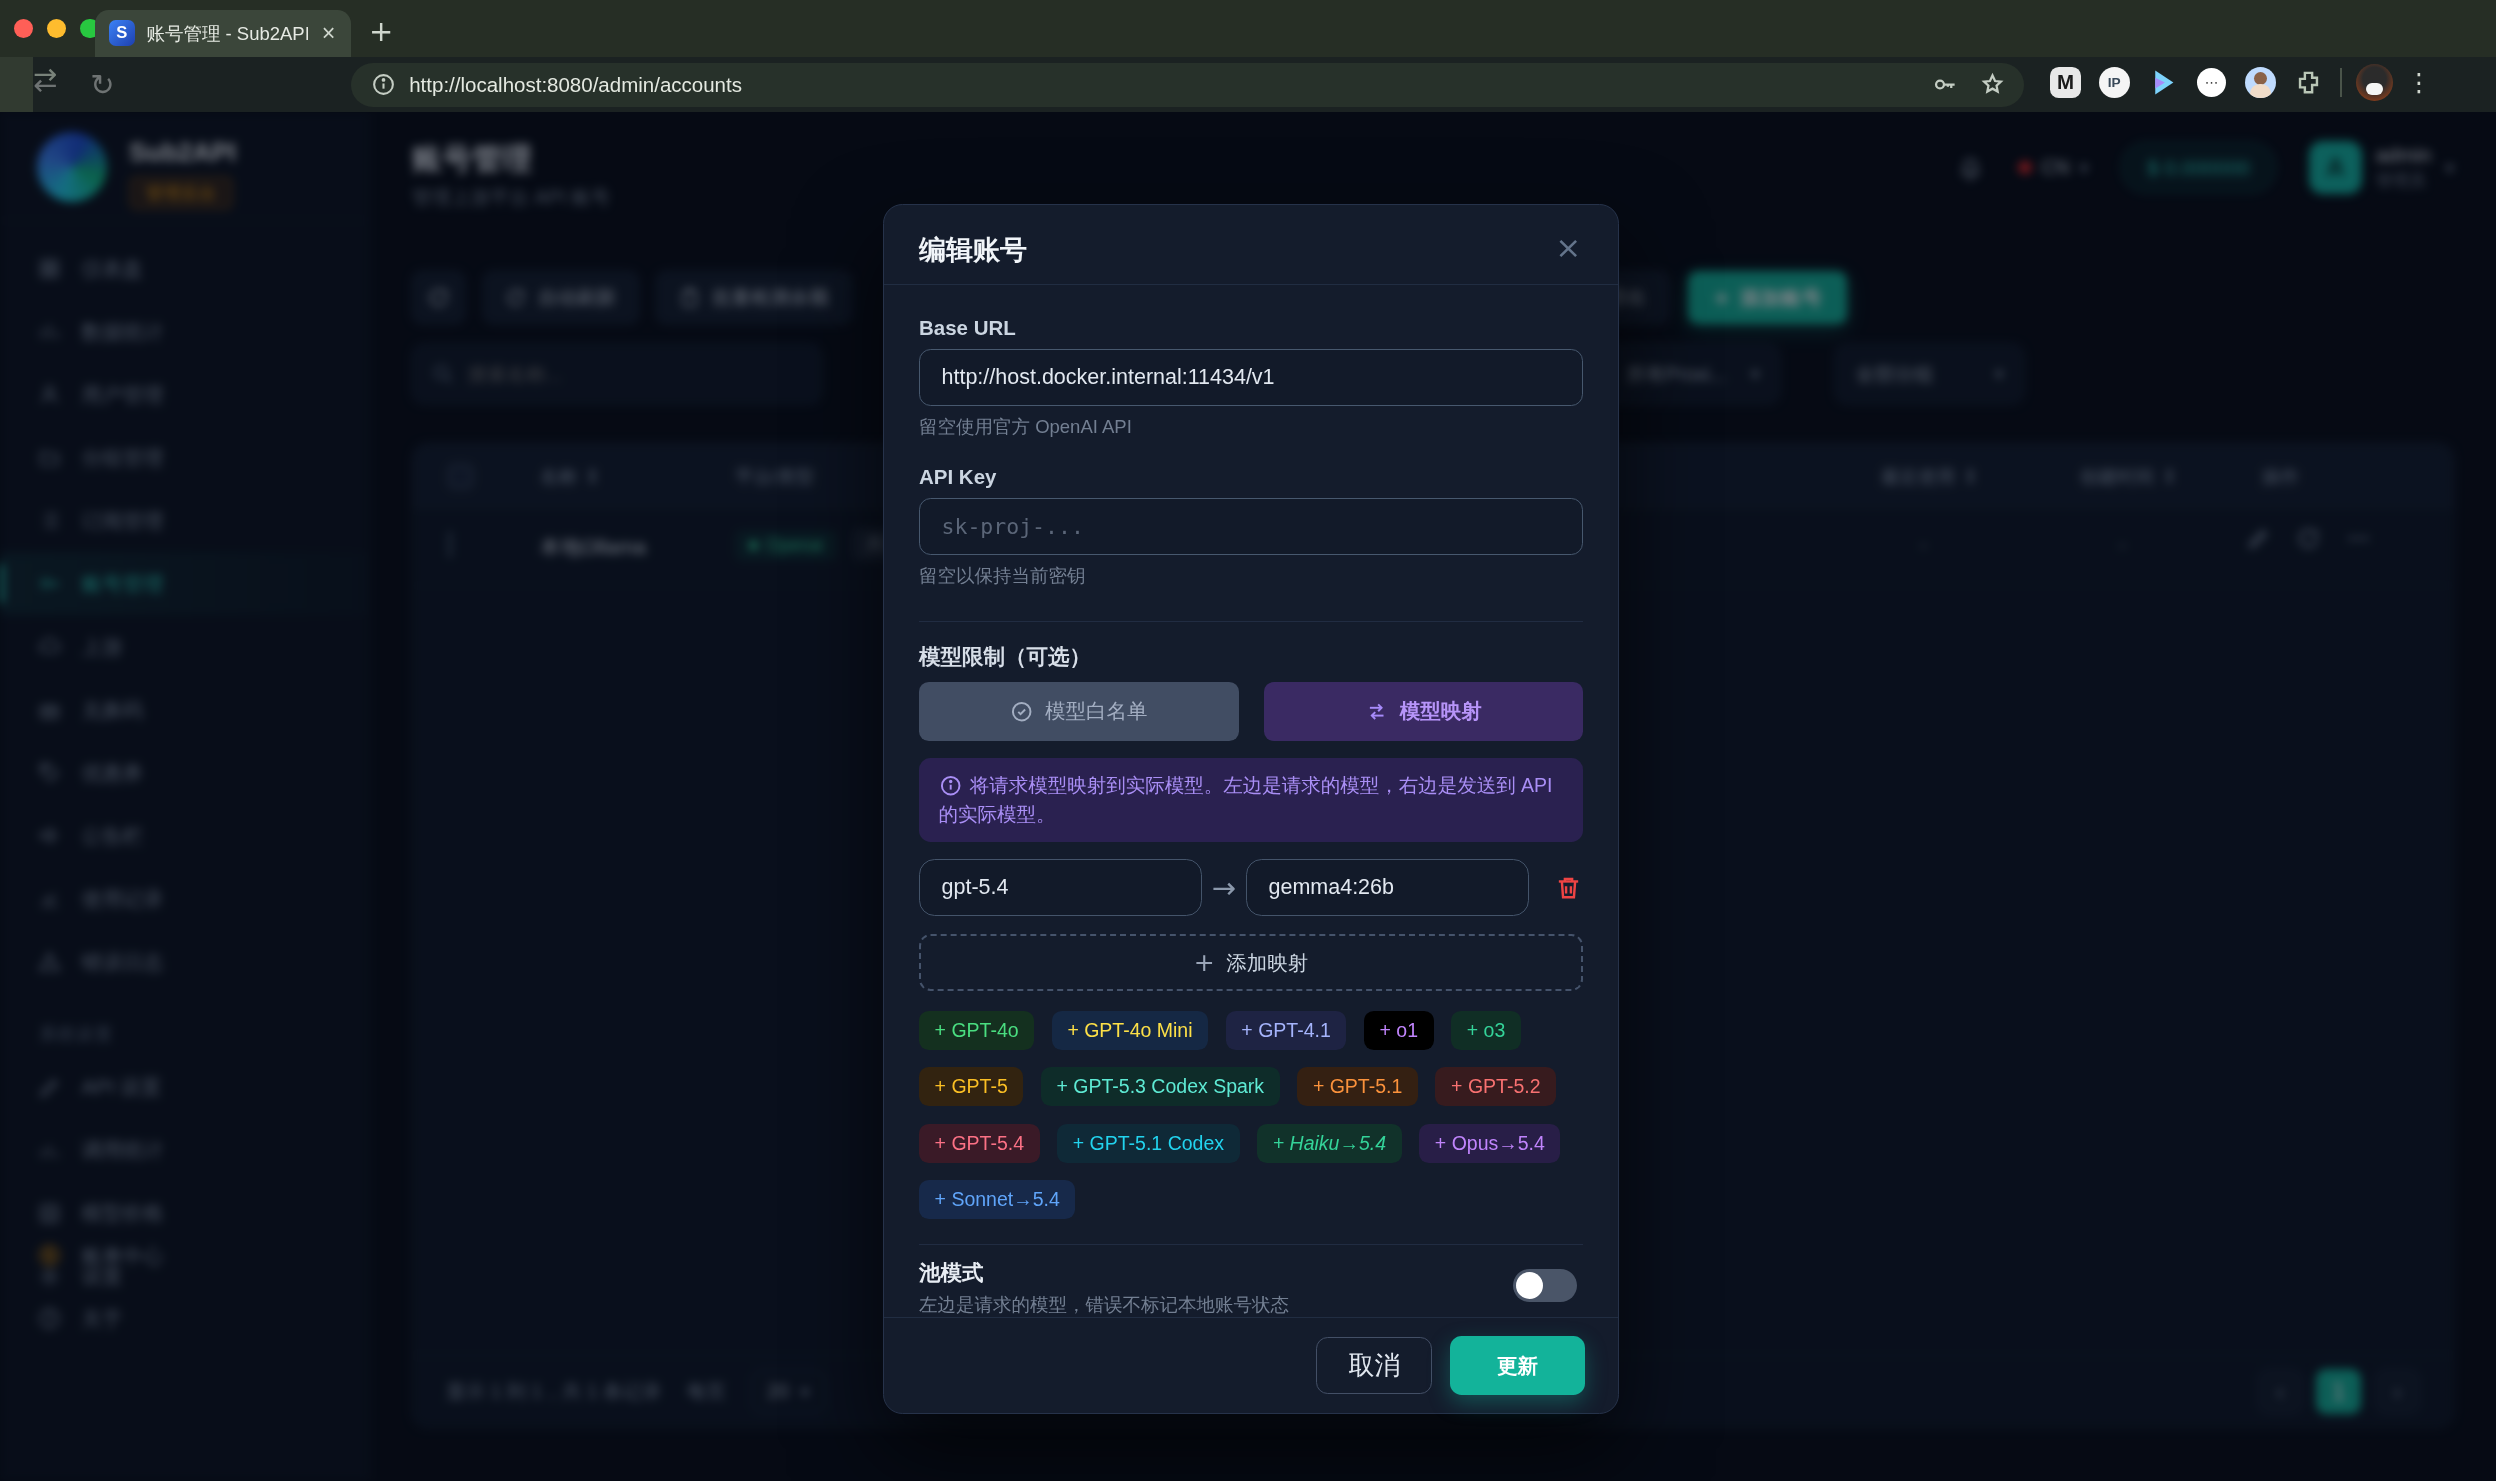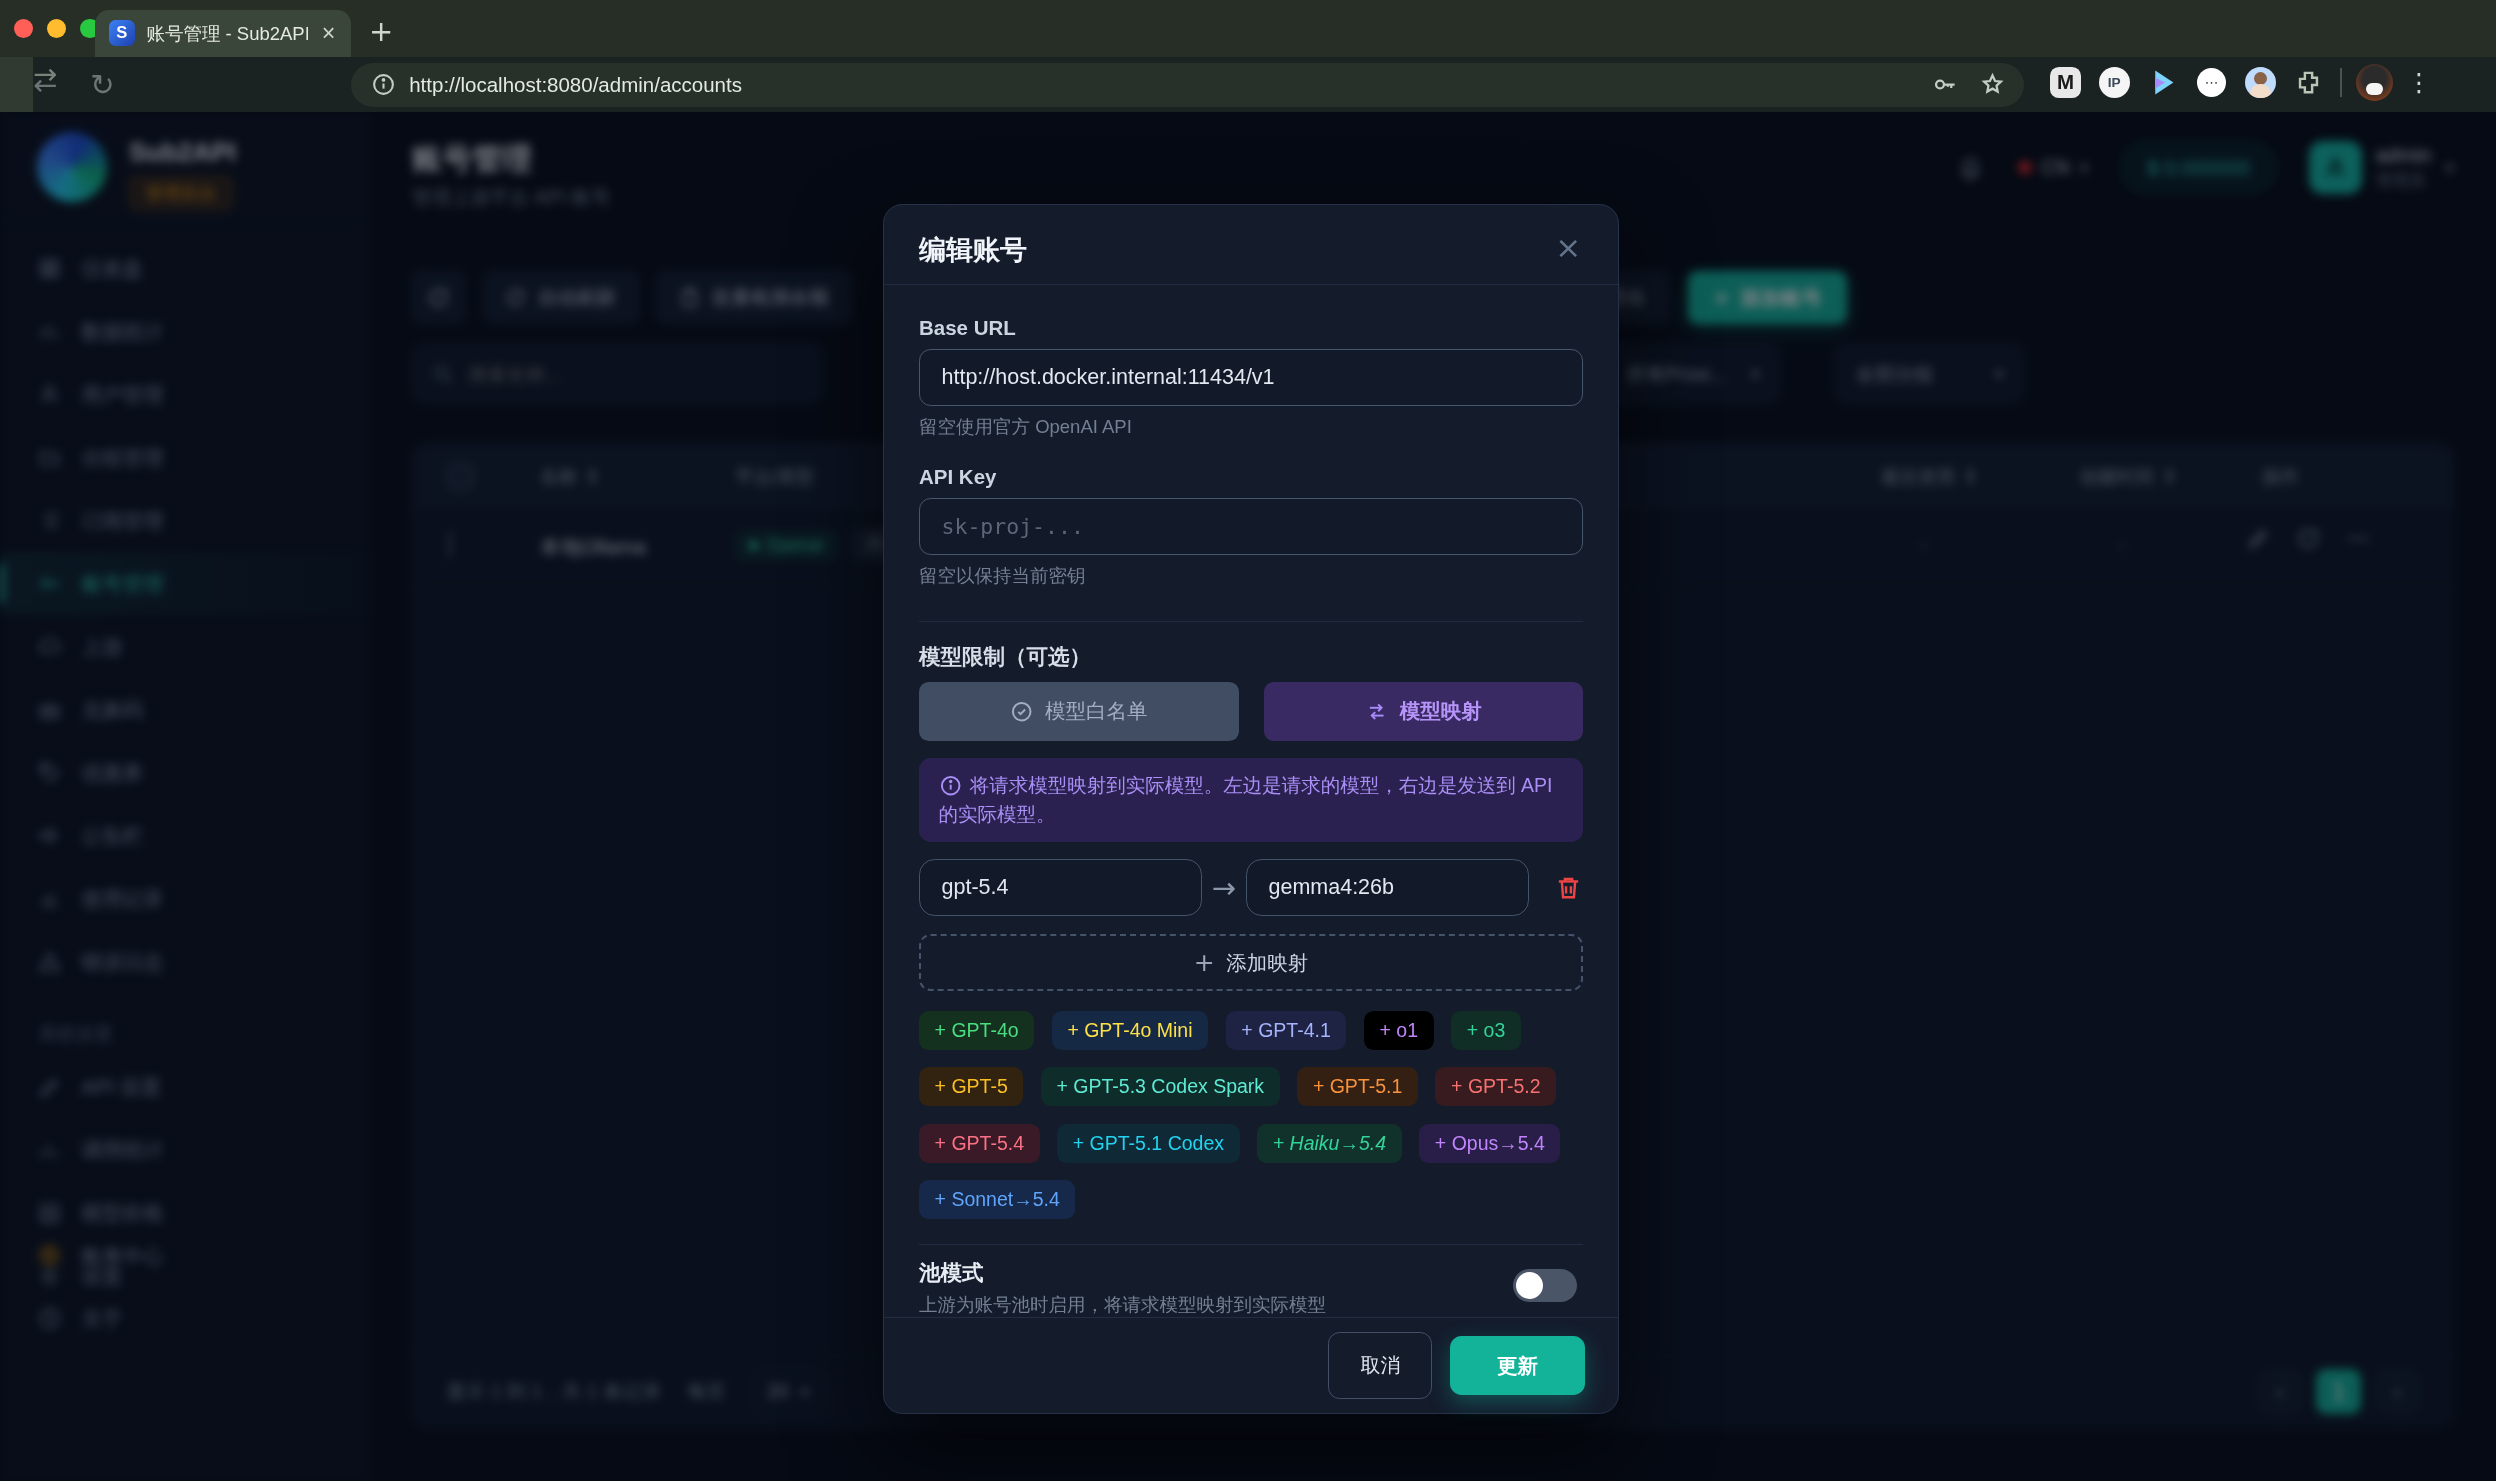--- a/index.html
+++ b/index.html
@@ -149,22 +149,22 @@
   .chips { margin-top:19.5px; display:flex; flex-wrap:wrap; gap:17.6px; }
   .chip { height:39px; border-radius:9.8px; padding:0 15.6px; display:flex; align-items:center; font-size:19.5px; }
   .m-div2 { height:1px; background:#212c42; margin-top:25px; }
   .poolrow { margin-top:13.7px; position:relative; }
   .pool-label { font-size:21.5px; line-height:29px; font-weight:bold; color:#e8edf4; }
   .pool-desc { font-size:18.5px; line-height:25px; color:#737f92; margin-top:3.9px; }
   .toggle { position:absolute; right:5.9px; top:9.8px; width:64px; height:33px; border-radius:16.6px; background:#4a5568; }
   .knob { position:absolute; left:2.9px; top:2.9px; width:27px; height:27px; border-radius:50%; background:#fff; }
   .m-foot { position:absolute; left:0; right:0; bottom:0; height:96px; border-top:1px solid #212d42;
             display:flex; align-items:center; justify-content:flex-end; gap:17.6px; padding:0 33px; }
-  .btn-cancel { height:67px; padding:0 31px; border:1.5px solid #434f66; border-radius:11.7px; color:#e2e8f0;
-                font-size:20px; background:transparent; display:flex; align-items:center; }
+  .btn-cancel { height:57px; padding:0 31px; border:1.5px solid #434f66; border-radius:11.7px; color:#e2e8f0;
+                font-size:26px; background:transparent; display:flex; align-items:center; }
   .btn-submit { height:59px; padding:0 47px; border-radius:11.7px; color:#fff; font-size:20.5px; font-weight:bold;
                 background:#13b39a; display:flex; align-items:center; box-shadow:0 7.8px 21.5px rgba(19,179,154,.35); }
   svg { display:block; }
 </style>
 </head>
 <body>
 
 <div class="screen">
 
   <div class="chrome">
@@ -589,21 +589,21 @@
         <span class="chip" style="color: rgb(251, 113, 133); background: rgb(58, 26, 39);">+ GPT-5.4</span>
         <span class="chip" style="color: rgb(34, 211, 238); background: rgb(15, 41, 55);">+ GPT-5.1 Codex</span>
         <span class="chip" style="color: rgb(52, 211, 153); background: rgb(17, 50, 42); font-style: italic;">+ Haiku→5.4</span>
         <span class="chip" style="color: rgb(192, 132, 252); background: rgb(40, 30, 71);">+ Opus→5.4</span>
         <span class="chip" style="color: rgb(96, 165, 250); background: rgb(23, 41, 74);">+ Sonnet→5.4</span>
       </div>
 
       <div class="m-div2"></div>
       <div class="poolrow">
         <div class="pool-label">池模式</div>
-        <div class="pool-desc">上游为账号池时启用，将请求模型映射到实际模型</div>
+        <div class="pool-desc">左边是请求的模型，错误不标记本地账号状态</div>
         <div class="toggle">
             <div class="knob"></div>
           </div>
       </div>
     </div>
     <div class="m-foot">
       <div class="btn-cancel">取消</div>
       <div class="btn-submit">更新</div>
     </div>
   </div>

